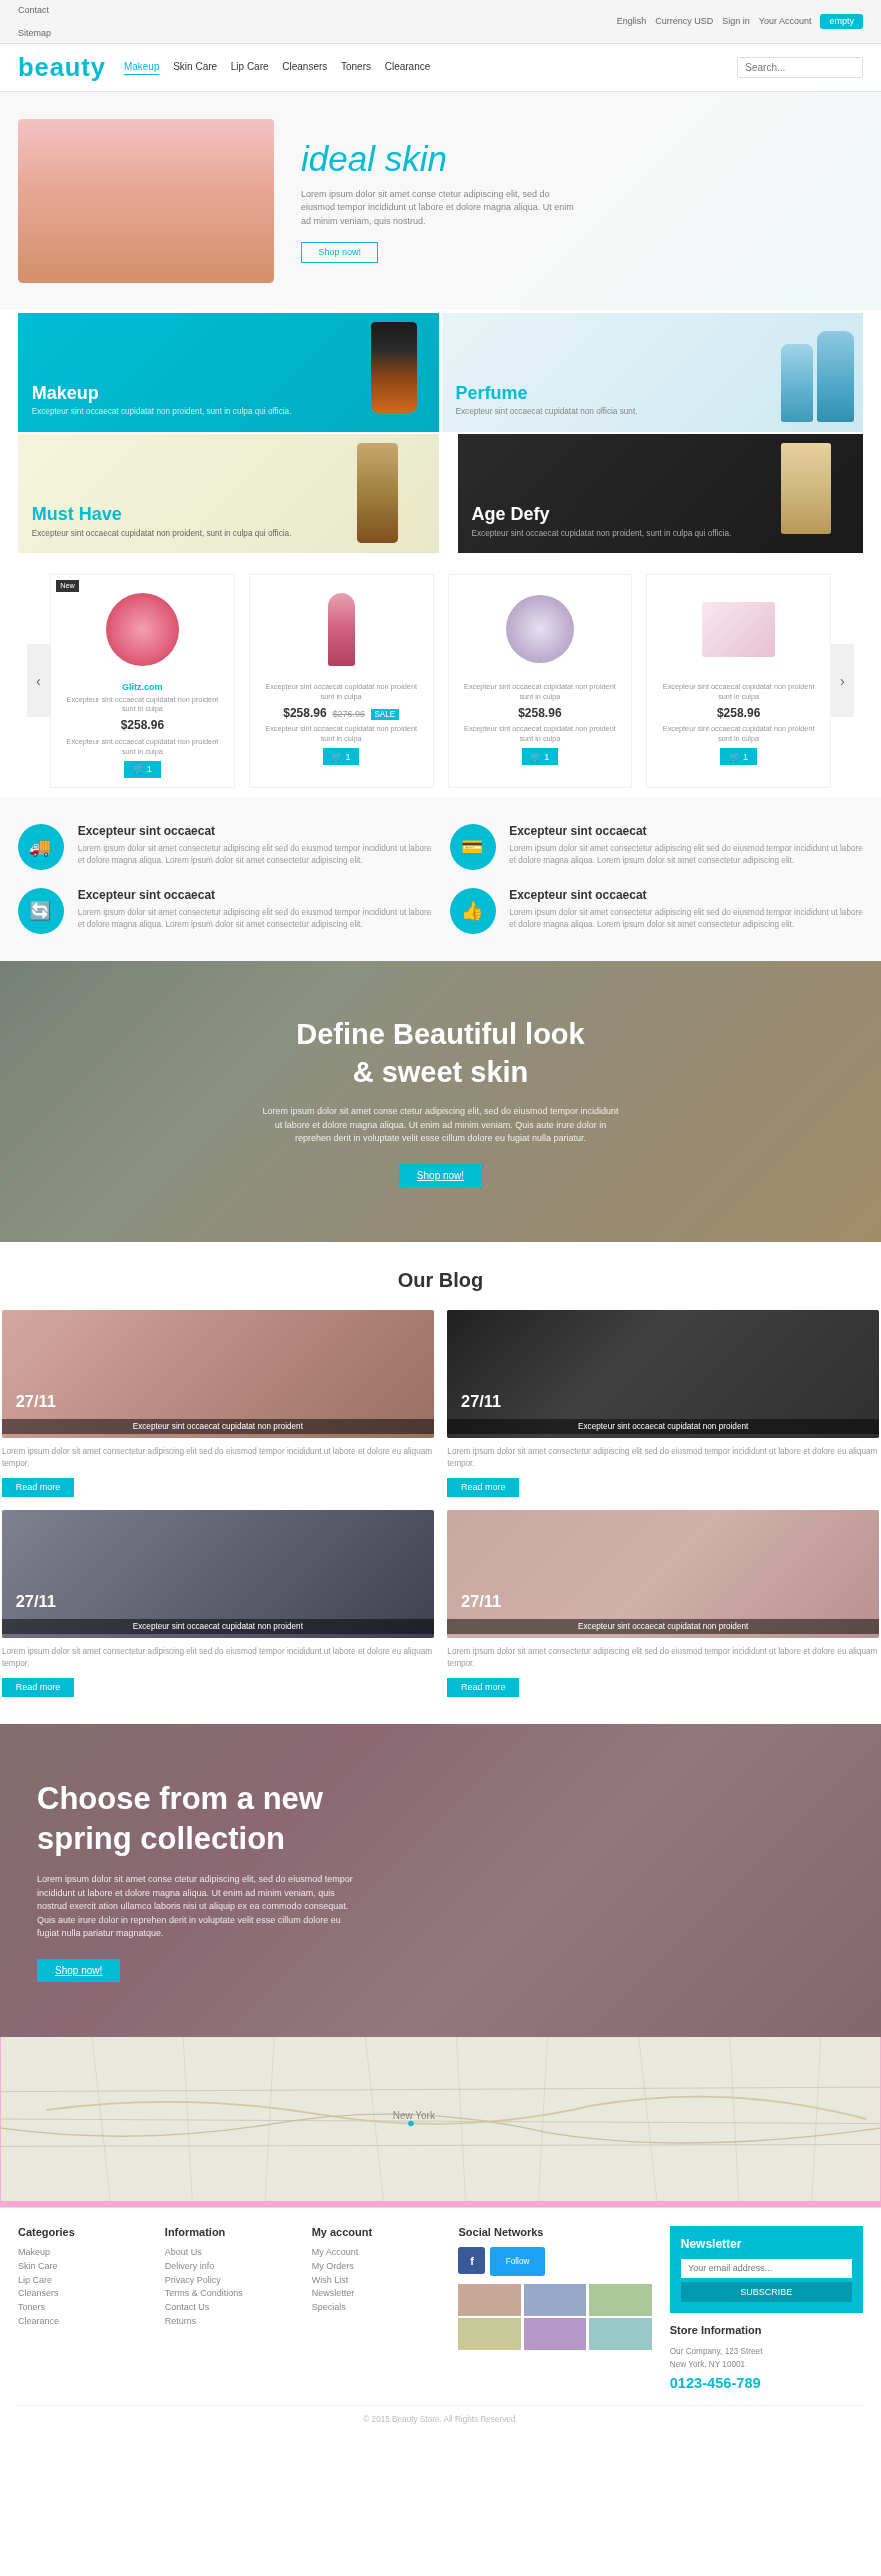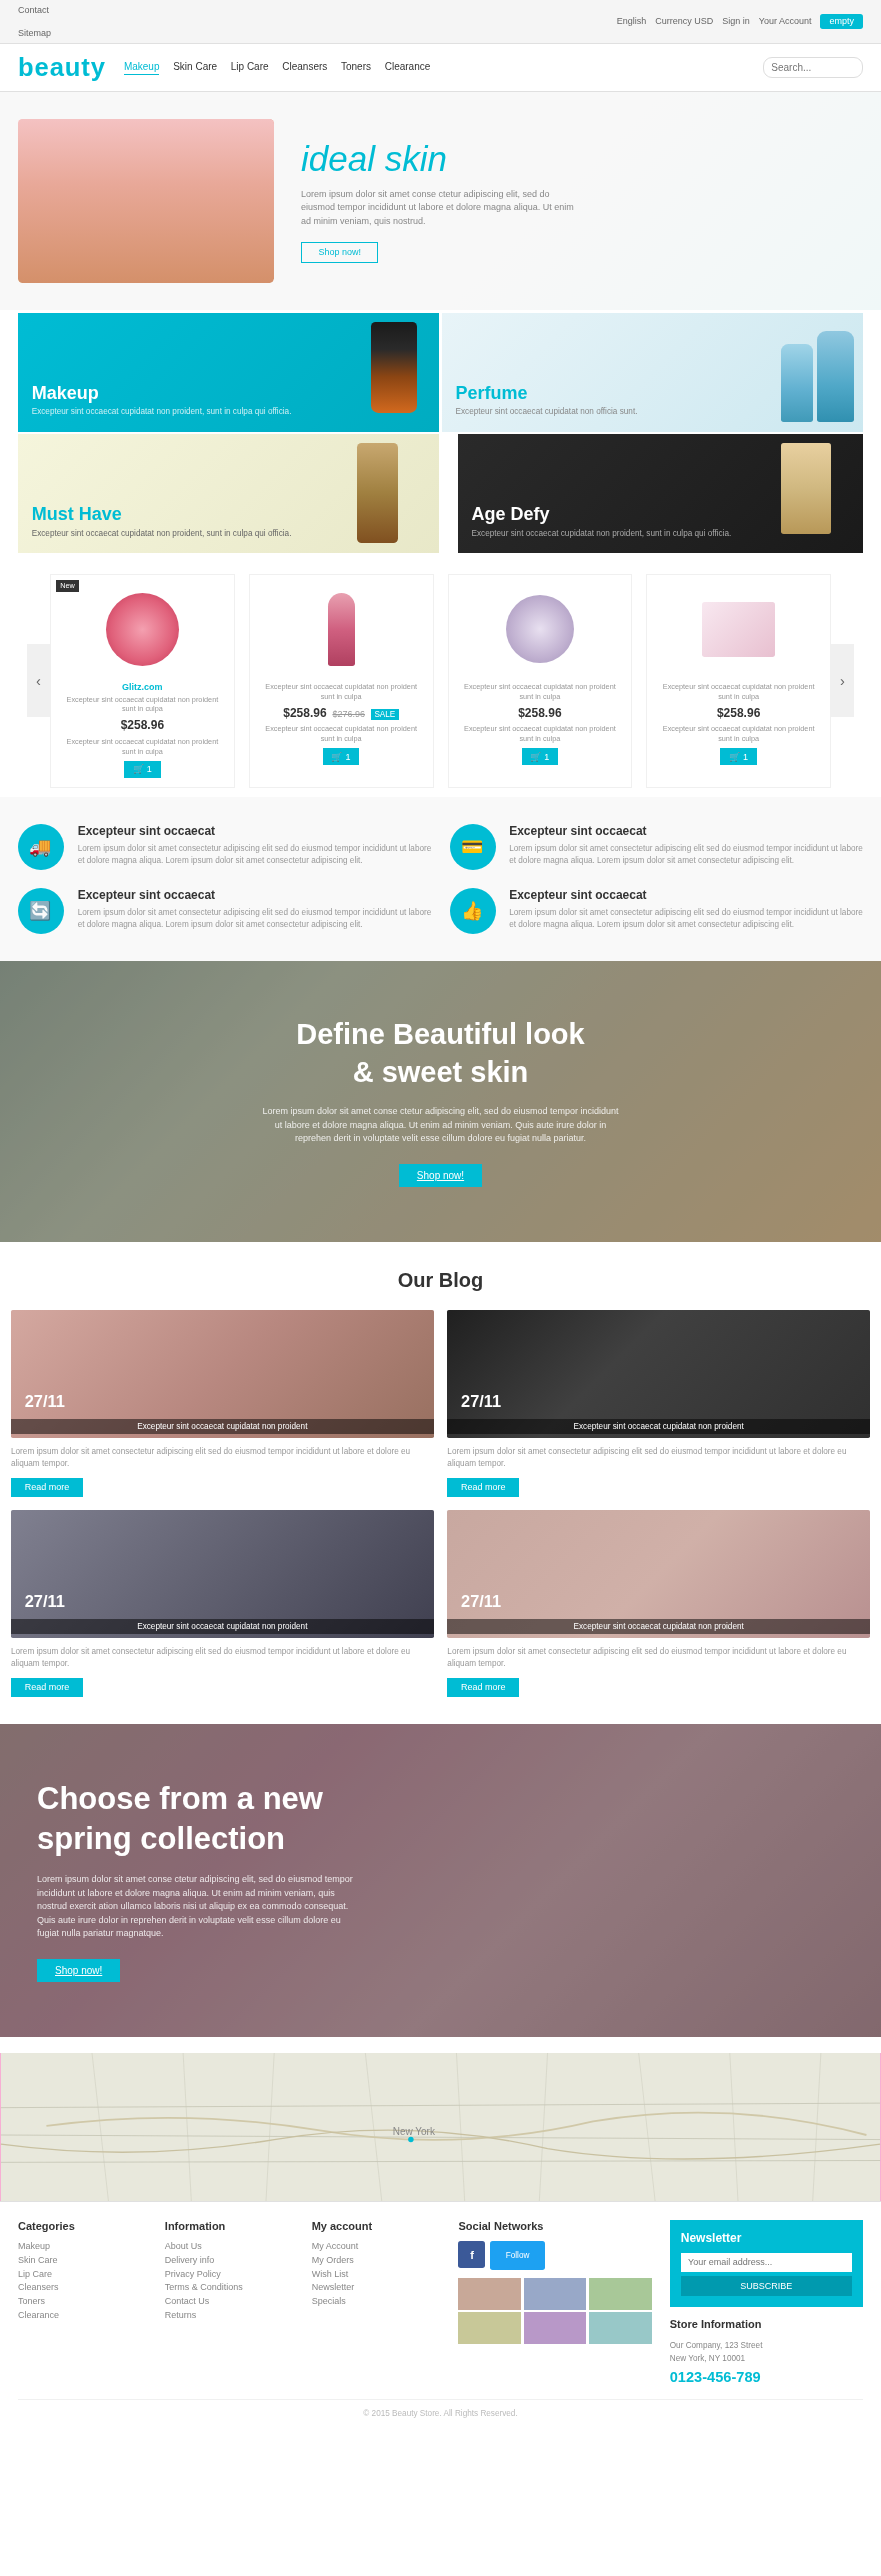--- a/index.html
+++ b/index.html
@@ -11,21 +11,21 @@
     .top-bar-right { display: flex; gap: 9px; align-items: center; }
     .top-bar a { color: #666; text-decoration: none; }
     .cart-btn { background: #00bcd4; color: #fff; padding: 2.7px 9px; border-radius: 2.7px; font-size: 9px; }
 
     
     .header { display: flex; align-items: center; padding: 9px 18px; border-bottom: 0.9px solid #e0e0e0; gap: 18px; }
     .logo { font-size: 25.6px; color: #00bcd4; font-weight: bold; letter-spacing: 0.9px; flex-shrink: 0; }
     .nav { display: flex; gap: 13.7px; flex: 1; font-size: 10px; }
     .nav a { color: #333; text-decoration: none; padding: 1.8px 0; }
     .nav a.active { color: #00bcd4; border-bottom: 1.8px solid #00bcd4; }
-    .search-box { border: 0.9px solid #ddd; padding: 3.7px 7.3px; border-radius: 9px; font-size: 10px; width: 100px; }
+    .search-box { border: 0.9px solid #ddd; padding: 3.7px 7.3px; border-radius: 2px; font-size: 10px; width: 126px; }
 
     
     .hero { background: linear-gradient(135deg, #f8f8f8 60%, #f0f8f8 100%); display: flex; align-items: center; padding: 27px 18px; min-height: 183px; position: relative; overflow: hidden; }
     .hero-image { width: 256px; flex-shrink: 0; }
     .hero-image-placeholder { width: 256px; height: 164px; background: linear-gradient(160deg, #f9c8c8 0%, #f0a0a0 30%, #e8c8a0 60%, #f5f0e8 100%); border-radius: 4.6px; display: flex; align-items: center; justify-content: center; position: relative; overflow: hidden; }
     .hero-face { width: 100%; height: 100%; background: linear-gradient(180deg, #f4c2c2 0%, #e8a898 40%, #d4906a 100%); border-radius: 4.6px; }
     .hero-content { padding-left: 27px; }
     .hero-title { font-size: 35px; color: #00bcd4; font-style: italic; font-weight: 300; margin-bottom: 9px; }
     .hero-text { font-size: 9px; color: #888; line-height: 1.5; max-width: 274px; margin-bottom: 13.7px; }
     .btn-primary { background: transparent; color: #00bcd4; border: 0.9px solid #00bcd4; padding: 4.6px 16.4px; font-size: 9px; cursor: pointer; text-decoration: none; display: inline-block; }
@@ -79,41 +79,41 @@
     .feature-icon span { color: #fff; font-size: 18px; }
     .feature-title { font-size: 12px; font-weight: bold; color: #333; margin-bottom: 4.6px; }
     .feature-text { font-size: 8.2px; color: #999; line-height: 1.5; }
 
     
     .banner-section { background: linear-gradient(rgba(0,0,0,0.3), rgba(0,0,0,0.3)), linear-gradient(135deg, #a8b8a8 0%, #c8d0b8 30%, #d4c8a8 60%, #e8c898 100%); padding: 55px 18px; text-align: center; min-height: 201px; display: flex; flex-direction: column; align-items: center; justify-content: center; }
     .banner-title { font-size: 29px; font-weight: bold; color: #fff; line-height: 1.3; margin-bottom: 13.7px; }
     .banner-text { font-size: 9px; color: rgba(255,255,255,0.85); line-height: 1.5; max-width: 365px; margin-bottom: 18px; }
 
     
-    .blog-section { padding: 27px 11px; }
+    .blog-section { padding: 27px 2px; }
     .section-title { text-align: center; font-size: 20px; font-weight: bold; color: #333; margin-bottom: 18px; }
     .blog-grid { display: grid; grid-template-columns: 1fr 1fr; gap: 13.7px; }
     .blog-card { }
     .blog-img { height: 128px; position: relative; overflow: hidden; border-radius: 1.8px; }
     .blog-img-woman { background: linear-gradient(135deg, #d4a8a0 0%, #b88880 50%, #987060 100%); }
     .blog-img-woman2 { background: linear-gradient(135deg, #202020 0%, #404040 40%, #303030 100%); }
     .blog-img-woman3 { background: linear-gradient(135deg, #808090 0%, #606070 50%, #404050 100%); }
     .blog-img-woman4 { background: linear-gradient(135deg, #c8a8a0 0%, #d0b0a8 50%, #b89090 100%); }
     .blog-date { position: absolute; bottom: 27px; left: 13.7px; font-size: 16.4px; font-weight: bold; color: #fff; }
     .blog-caption { position: absolute; bottom: 4.6px; left: 0; right: 0; background: rgba(0,0,0,0.5); color: #fff; font-size: 8.2px; padding: 2.7px 7.3px; text-align: center; }
     .blog-text { font-size: 8.2px; color: #999; line-height: 1.5; margin: 7.3px 0; }
     .btn-readmore { background: #00bcd4; color: #fff; border: none; padding: 4.6px 13.7px; font-size: 9px; cursor: pointer; }
 
     
     .spring-section { background: linear-gradient(rgba(0,0,0,0.35), rgba(0,0,0,0.35)), linear-gradient(135deg, #c8a8a8 0%, #d4a0b0 30%, #e0b8c0 60%, #c8a0a8 100%); padding: 55px 37px; min-height: 183px; display: flex; flex-direction: column; align-items: flex-start; justify-content: center; }
     .spring-title { font-size: 31px; font-weight: bold; color: #fff; line-height: 1.3; margin-bottom: 13.7px; max-width: 320px; }
     .spring-text { font-size: 9px; color: rgba(255,255,255,0.85); line-height: 1.5; max-width: 320px; margin-bottom: 18px; }
 
     
-    .map-section { height: 148px; background: #f9a8d4; position: relative; overflow: hidden; margin-top: 16px; }
+    .map-section { height: 170px; background: #f9a8d4; position: relative; overflow: hidden; }
 
     
     .footer { background: #fff; padding: 18px; border-top: 0.9px solid #e0e0e0; }
     .footer-grid { display: grid; grid-template-columns: 1fr 1fr 1fr 1.5fr 1.5fr; gap: 18px; }
     .footer-col-title { font-size: 11px; font-weight: bold; color: #333; margin-bottom: 9px; }
     .footer-col a { display: block; font-size: 9px; color: #888; text-decoration: none; margin-bottom: 3.7px; }
     .newsletter-box { background: #00bcd4; padding: 11px; color: #fff; }
     .newsletter-title { font-size: 12px; font-weight: bold; margin-bottom: 7.3px; }
     .newsletter-input { width: 100%; padding: 4.6px 7.3px; font-size: 9px; border: none; margin-bottom: 4.6px; }
     .newsletter-btn { background: #009aaf; color: #fff; border: none; padding: 4.6px 11px; font-size: 9px; cursor: pointer; width: 100%; }

